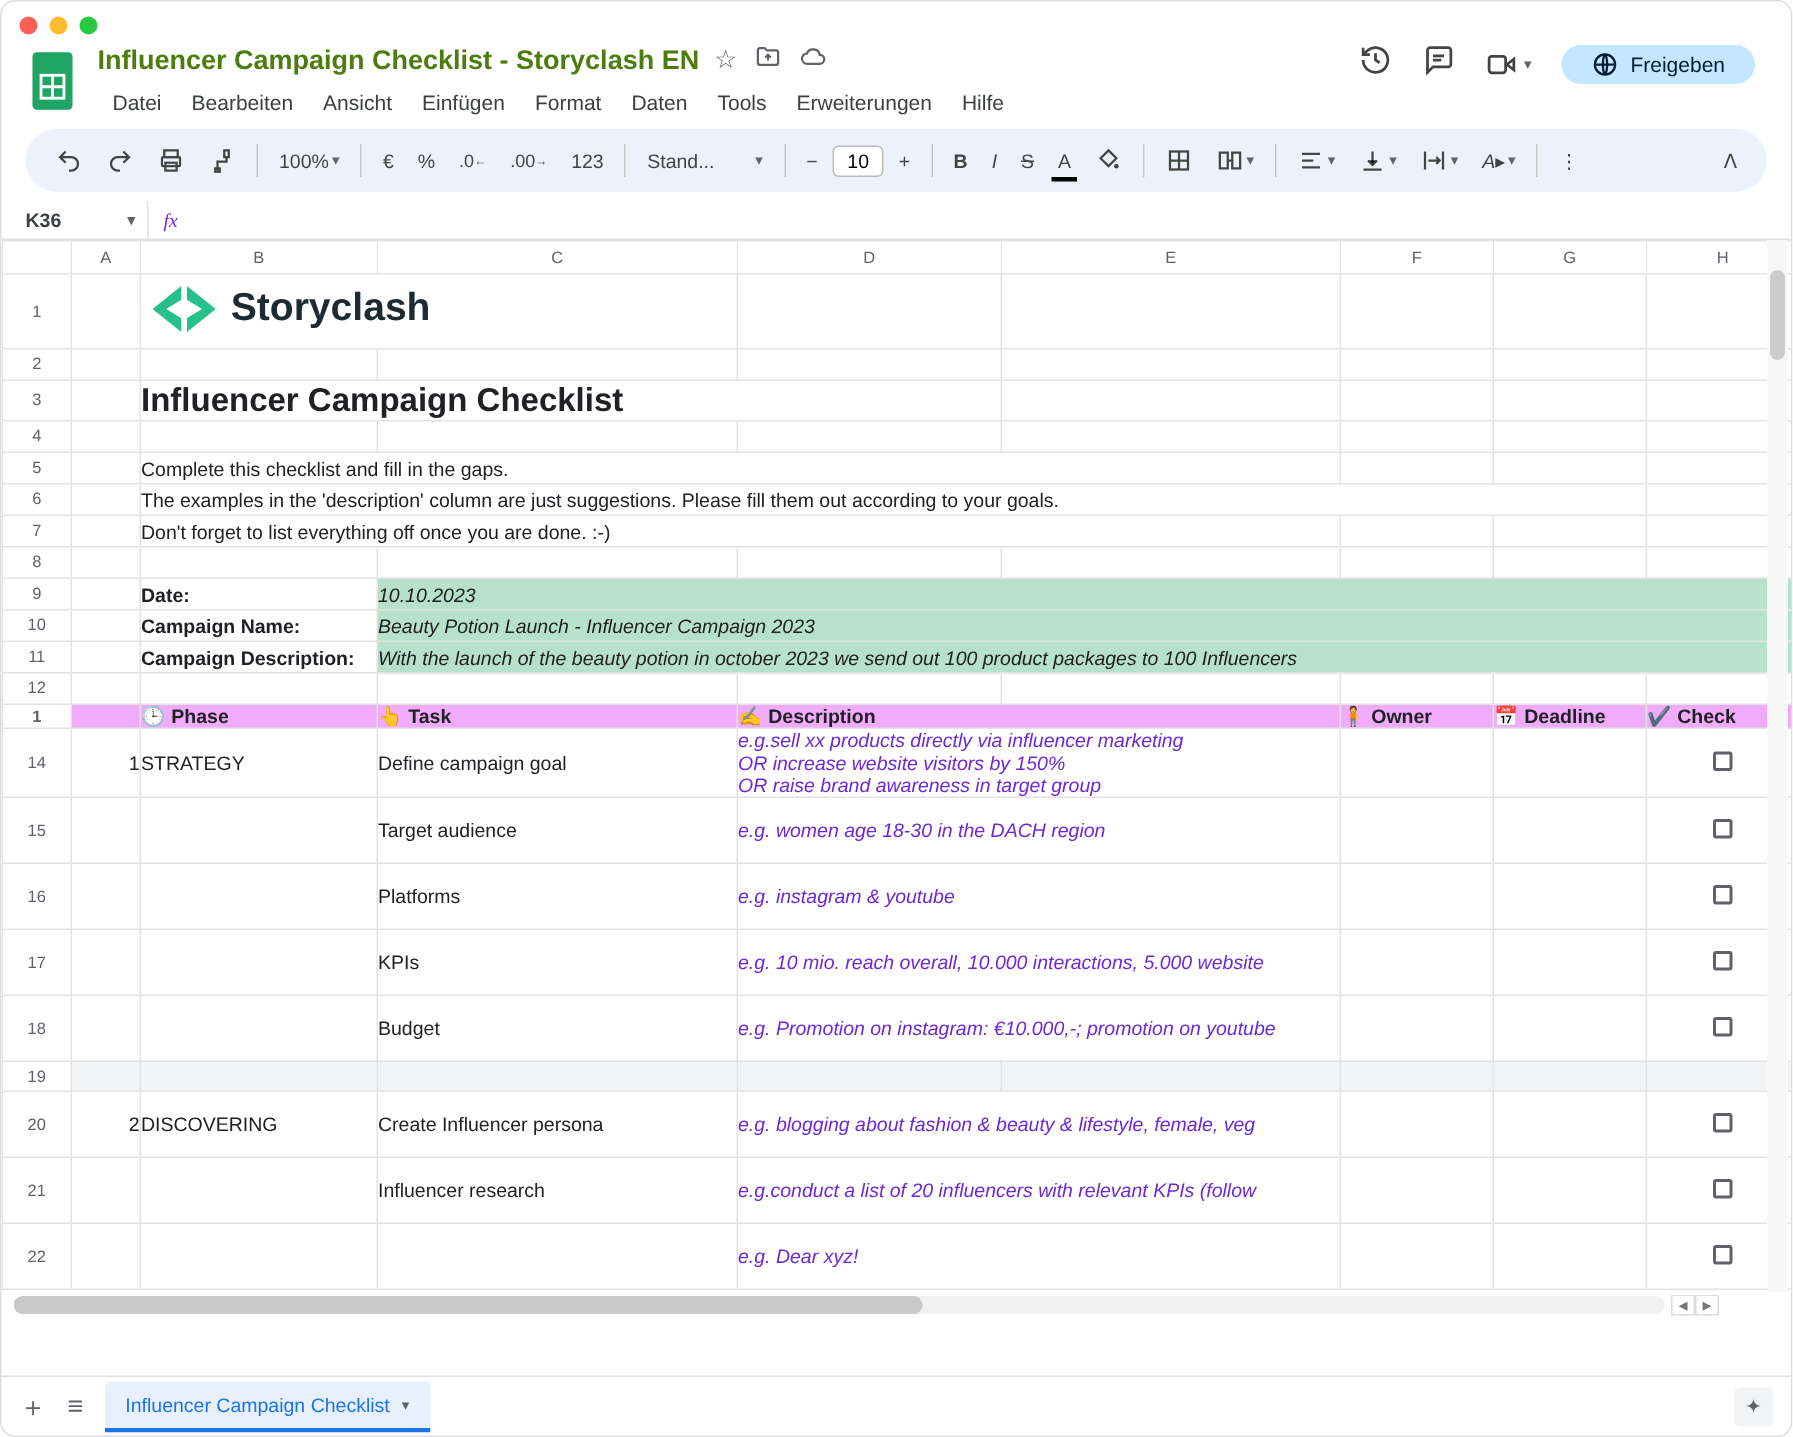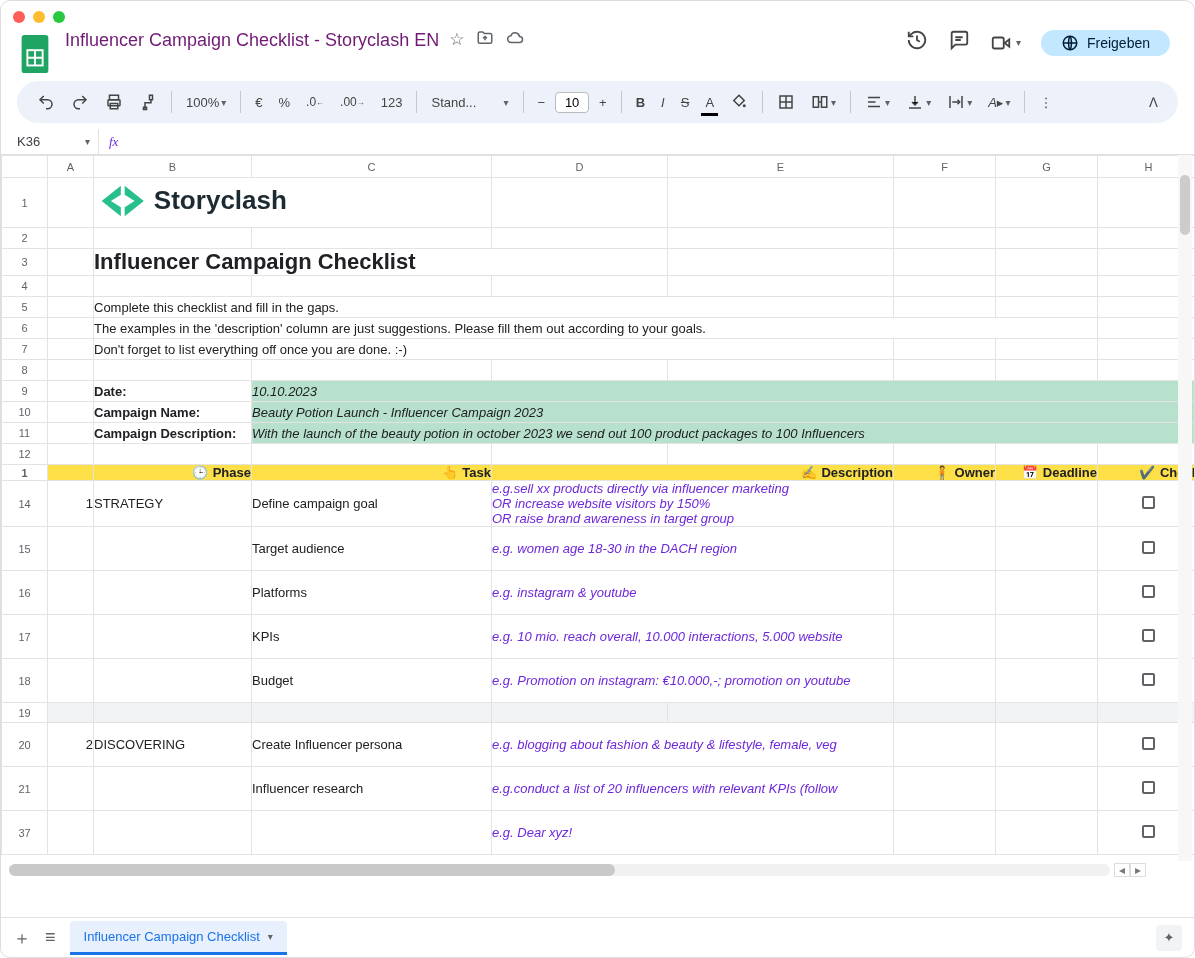--- a/index.html
+++ b/index.html
@@ -11,21 +11,21 @@
   .mac-dots { display:flex; gap:8px; padding:10px 12px 4px; }
   .dot { width:12px; height:12px; border-radius:50%; }
   .dot.red { background:#ff5f57; } .dot.yellow{ background:#febc2e; } .dot.green{ background:#28c840; }
 
   
   .titlebar { display:flex; align-items:flex-start; padding:2px 16px 0 16px; gap:12px; }
   .sheets-logo { width:36px; height:42px; display:flex; align-items:center; justify-content:center; margin-top:4px;}
   .sheets-logo svg { width:32px; height:42px; }
   .title-col { flex:1; }
   .doc-title-row { display:flex; align-items:center; gap:10px; color:#3c4043; }
-  .doc-title { font-size:18px; font-weight:400; color:#701a75; }
+  .doc-title { font-size:18px; font-weight:700; color:#4d7c0f; }
   .title-icons { display:flex; gap:12px; color:#5f6368; }
   .title-icons span { font-size:17px; cursor:pointer; }
   .menu-row { display:flex; gap:0; margin-top:4px; font-size:14px; color:#3c4043; }
   .menu-row span { padding:4px 10px; cursor:pointer; border-radius:4px; }
   .right-actions { display:flex; align-items:center; gap:20px; padding-right:8px; }
   .right-actions .icon-btn { font-size:20px; color:#444; cursor:pointer; }
   .share-btn { display:flex; align-items:center; gap:8px; background:#c2e7ff; color:#001d35; padding:4px 20px; border-radius:40px; font-size:14px; font-weight:500; cursor:pointer;}
 
   
   .toolbar { margin:6px 16px; background:#edf2fa; border-radius:30px; padding:6px 14px; display:flex; align-items:center; gap:4px; font-size:13px; color:#444; position:relative;}
@@ -34,37 +34,37 @@
   .fontbox { border:none; background:transparent; width:70px; text-align:left; }
   .sizebox { width:34px; text-align:center; border:1px solid #bbb; border-radius:4px; padding:2px 0; font-size:13px; background:#fff;}
   .toolbar .text-color { position:relative; }
   .toolbar .text-color::after { content:""; display:block; position:absolute; left:2px; right:2px; bottom:0; height:3px; background:#000; }
   .toolbar .more-chevron { margin-left:auto; background:#fff0; }
   .chev { font-size:10px; padding-left:2px; color:#5f6368;}
   .toolbar svg { width:18px; height:18px; }
 
   
   .namebar { display:flex; align-items:center; padding:0 0 0 8px; border-bottom:1px solid #e0e0e0; height:26px; font-size:13px; color:#3c4043;}
-  .namebox { width:90px; padding:0 8px; color:#3c4043; display:flex; justify-content:space-between; align-items:center; border-right:1px solid #e0e0e0; height:100%;}
+  .namebox { width:90px; padding:0 8px; color:#3c4043; display:flex; justify-content:space-between; align-items:center; border-right:1px solid #e0e0e0; height:100%;font-weight:bold;}
   .fx { padding:0 10px; color:#6d28d9; font-style:italic; font-family: 'Times New Roman', serif;}
 
   
   .grid-wrap { flex:1; overflow:hidden; position:relative; }
   table.grid { border-collapse:collapse; table-layout:fixed; width:1175px; font-size:13px; color:#202124;}
   table.grid th, table.grid td { border:1px solid #e3e3e3; padding:0; vertical-align:middle;}
   table.grid thead th { background:#fff; font-weight:400; color:#5f6368; font-size:11px; height:22px; text-align:center; position:sticky; top:0; }
   table.grid .rowhdr { background:#fff; color:#5f6368; font-size:11px; text-align:center; width:46px; }
   col.cA{width:46px} col.cB{width:158px} col.cC{width:240px} col.cD{width:176px} col.cE{width:226px} col.cF{width:102px} col.cG{width:102px} col.cH{width:102px}
   td { padding:2px 4px; }
   .logo-cell { padding:6px 4px;}
   .logo-cell svg { height:46px; }
   .big-title { font-size:22px; font-weight:700; }
   .bold { font-weight:700; }
   .green-fill { background:#b7e1cd; font-style:italic; padding:2px 6px;}
-  .hdr-row td { background:#fde047; font-weight:700; text-align:right; border-top:1px solid #cfcfcf; border-bottom:1px solid #cfcfcf; }
+  .hdr-row td { background:#f0abfc; font-weight:700; text-align:left; border-top:1px solid #cfcfcf; border-bottom:1px solid #cfcfcf; }
   .hdr-row td span.emoji { margin-right:4px;}
   .ph { color:#6d28d9; font-style:italic; }
   .check-cell { text-align:center; }
   .checkbox { display:inline-block; width:13px; height:13px; border:2px solid #5f6368; border-radius:2px;}
   .section-num { text-align:right; padding-right:6px;}
   tr.tall td { height:44px; }
   tr.r-norm td { height:21px; }
   tr.r-task td { height:44px; vertical-align:middle;}
   tr.gap td { background:#f1f3f4; height:20px;}
   .nowrap { white-space:nowrap; overflow:hidden; }
@@ -113,20 +113,31 @@
                 <path d="M12 10v5"></path>
                 <path d="M9.5 12.5L12 10l2.5 2.5"></path>
               </svg>
           </span>
           <span>
             <svg width="18" height="18" viewBox="0 0 24 24" fill="none" stroke="#5f6368" stroke-width="2">
                 <path d="M18 18a4 4 0 0 0 0-8 6 6 0 0 0-11.5-1A4.5 4.5 0 0 0 7 18h11z"></path>
               </svg>
           </span>
         </div>
+      </div>
+      <div class="menu-row">
+        <span>Datei</span>
+        <span>Bearbeiten</span>
+        <span>Ansicht</span>
+        <span>Einfügen</span>
+        <span>Format</span>
+        <span>Daten</span>
+        <span>Tools</span>
+        <span>Erweiterungen</span>
+        <span>Hilfe</span>
       </div>
     </div>
     <div class="right-actions">
       <span class="icon-btn">
         <svg width="22" height="22" viewBox="0 0 24 24" fill="none" stroke="#444" stroke-width="2">
             <path d="M3 12a9 9 0 1 0 3-6.7L3 8"></path>
             <polyline points="3 3 3 8 8 8"></polyline>
             <polyline points="12 7 12 12 15 14"></polyline>
           </svg>
       </span>
@@ -497,21 +508,21 @@
             <td class="rowhdr">21</td>
             <td class="section-num"></td>
             <td></td>
             <td>Influencer research</td>
             <td colspan="2" class="nowrap"><span class="ph">e.g.conduct a list of 20 influencers with relevant KPIs (follow</span></td>
             <td></td>
             <td></td>
             <td class="check-cell"><span class="checkbox"></span></td>
           </tr>
           <tr class="r-task">
-            <td class="rowhdr">37</td>
+            <td class="rowhdr">22</td>
             <td class="section-num"></td>
             <td></td>
             <td></td>
             <td colspan="2" class="nowrap"><span class="ph">e.g. Dear xyz!</span></td>
             <td></td>
             <td></td>
             <td class="check-cell"><span class="checkbox"></span></td>
           </tr>
         </tbody>
     </table>

